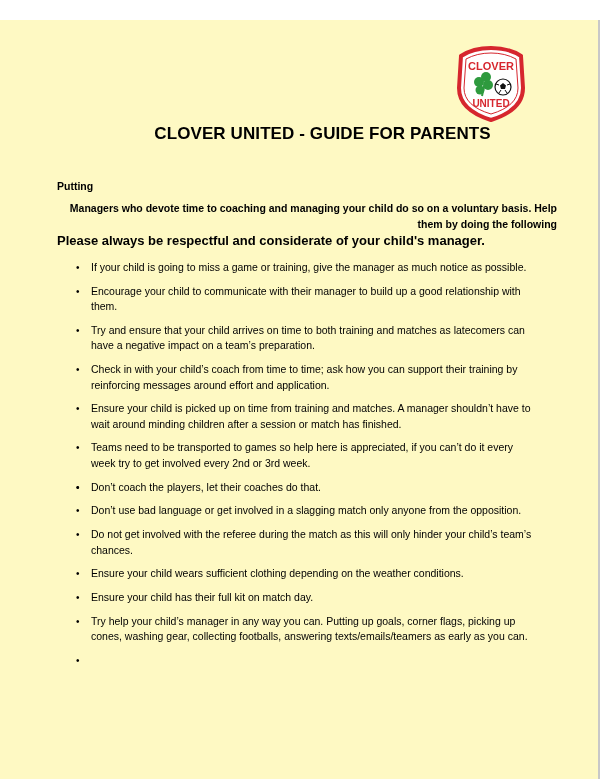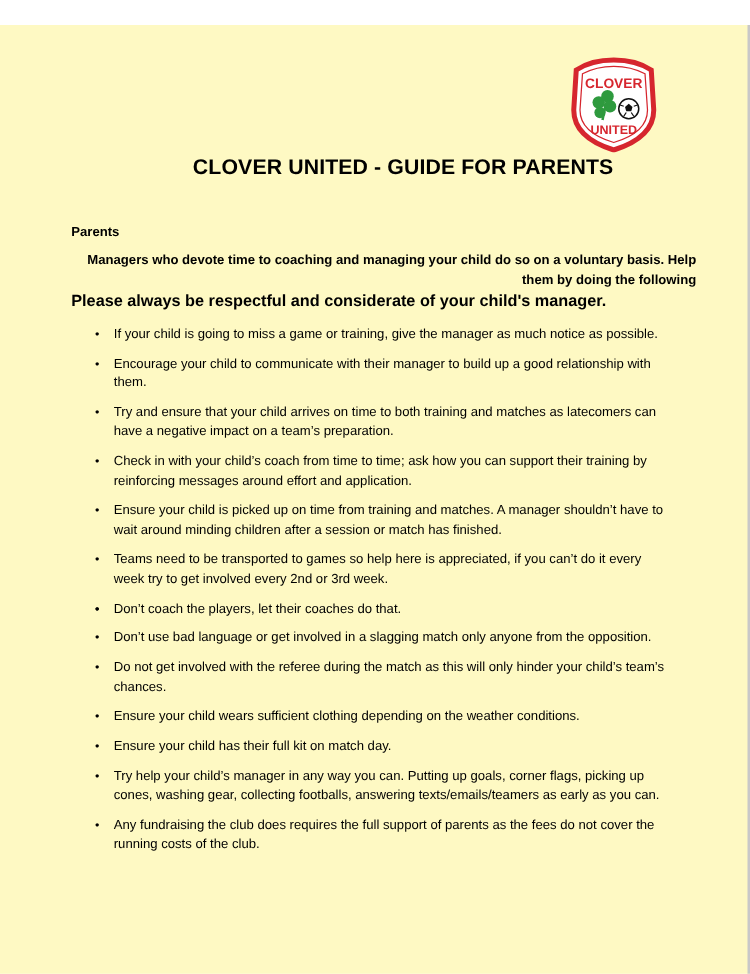--- a/index.html
+++ b/index.html
@@ -62,33 +62,33 @@
     <g>
       <circle cx="50" cy="43" r="8" fill="#ffffff" stroke="#111" stroke-width="1.2"></circle>
       <polygon points="50,39 53,41.5 52,45 48,45 47,41.5" fill="#111"></polygon>
       <path d="M43 40 L46 41 M57 40 L54 41 M46 49 L48 46 M54 49 L52 46" stroke="#111" stroke-width="1"></path>
     </g>
     <text x="38" y="63" text-anchor="middle" font-family="Liberation Sans, sans-serif" font-weight="bold" font-size="10" fill="#d6262e">UNITED</text>
   </svg>
 
   <div class="title">CLOVER UNITED - GUIDE FOR PARENTS</div>
 
-  <div class="section s-parents">Parents</div>
+  <div class="section s-parents">Putting</div>
   <div class="section s-intro">Managers who devote time to coaching and managing your child do so on a voluntary basis. Help them by doing the following</div>
   <div class="section s-respect">Please always be respectful and considerate of your child's manager.</div>
 
   <ul class="bullets">
     <li><span class="bullet">•</span><span>If your child is going to miss a game or training, give the manager as much notice as possible.</span></li>
     <li><span class="bullet">•</span><span>Encourage your child to communicate with their manager to build up a good relationship with them.</span></li>
     <li><span class="bullet">•</span><span>Try and ensure that your child arrives on time to both training and matches as latecomers can have a negative impact on a team’s preparation.</span></li>
     <li><span class="bullet">•</span><span>Check in with your child’s coach from time to time; ask how you can support their training by reinforcing messages around effort and application.</span></li>
     <li><span class="bullet">•</span><span>Ensure your child is picked up on time from training and matches. A manager shouldn’t have to wait around minding children after a session or match has finished.</span></li>
     <li><span class="bullet">•</span><span>Teams need to be transported to games so help here is appreciated, if you can’t do it every week try to get involved every 2nd or 3rd week.</span></li>
     <li><span class="bullet">•</span></li>
     <li><span class="bullet">•</span><span>Don’t coach the players, let their coaches do that.</span></li>
     <li><span class="bullet">•</span><span>Don’t use bad language or get involved in a slagging match only anyone from the opposition.</span></li>
     <li><span class="bullet">•</span><span>Do not get involved with the referee during the match as this will only hinder your child’s team’s chances.</span></li>
     <li><span class="bullet">•</span><span>Ensure your child wears sufficient clothing depending on the weather conditions.</span></li>
     <li><span class="bullet">•</span><span>Ensure your child has their full kit on match day.</span></li>
     <li><span class="bullet">•</span><span>Try help your child’s manager in any way you can. Putting up goals, corner flags, picking up cones, washing gear, collecting footballs, answering texts/emails/teamers as early as you can.</span></li>
-    <li><span class="bullet">•</span><span>Any fundraising the club does requires the full support of parents as the fees do not cover the running costs of the club.</span></li>
+    <li><span class="bullet">•</span></li>
   </ul>
 </div>
 
 </body></html>

